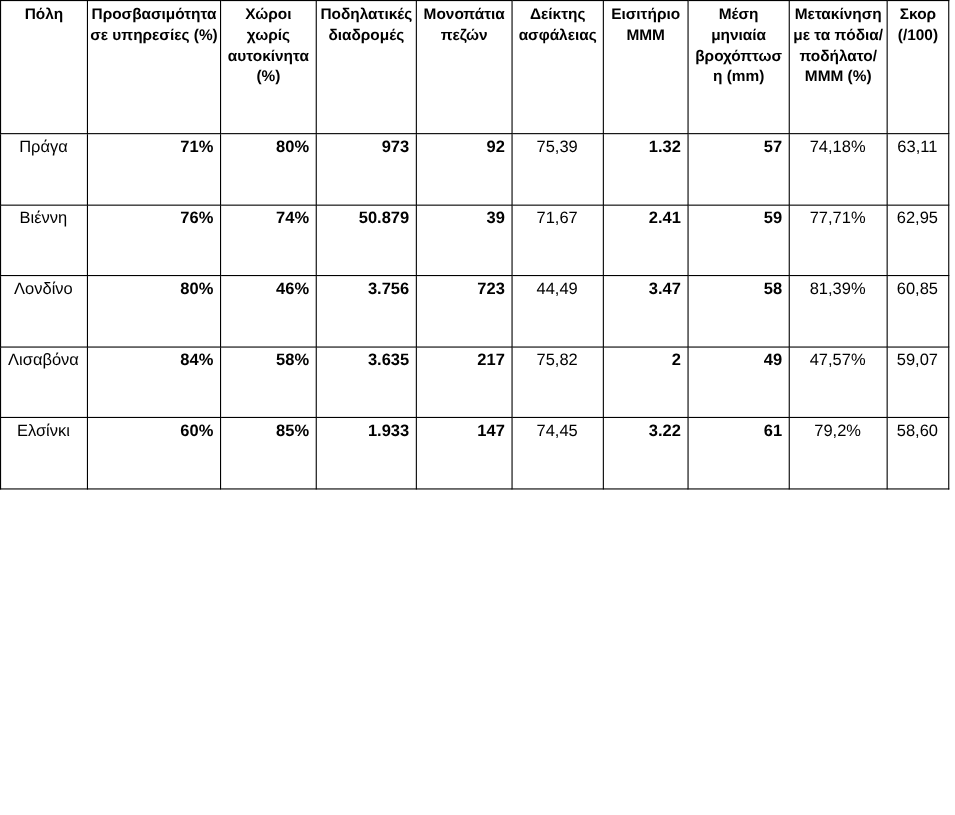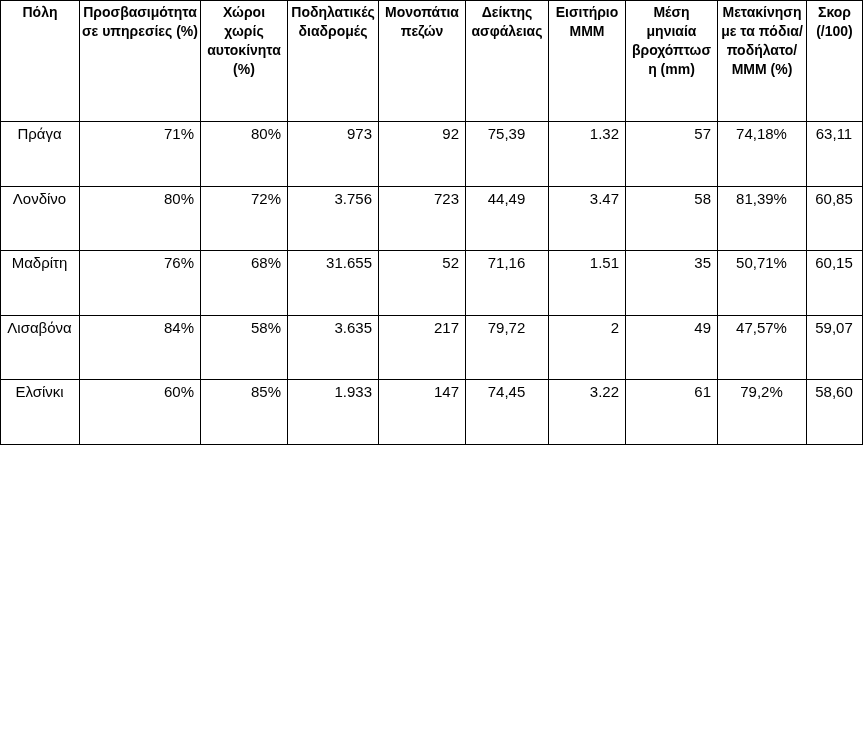--- a/index.html
+++ b/index.html
@@ -44,21 +44,21 @@
     padding: 2px 2px;
     overflow-wrap: break-word;
   }
   td {
     font-size: 15px;
     font-weight: normal;
     line-height: 19px;
     padding: 2px 6px 1px 5px;
     white-space: nowrap;
   }
-  td.al-right { text-align: right; }
+  td.al-right { text-align: right; font-weight: bold; }
   td.al-left  { text-align: center; }
 </style>
 </head>
 <body>
 
 <table>
   <colgroup>
     <col class="c0">
       <col class="c1">
       <col class="c2">
@@ -91,50 +91,50 @@
         <td class="al-right">80%</td>
         <td class="al-right">973</td>
         <td class="al-right">92</td>
         <td class="al-left">75,39</td>
         <td class="al-right">1.32</td>
         <td class="al-right">57</td>
         <td class="al-left">74,18%</td>
         <td class="al-left">63,11</td>
       </tr>
       <tr>
+        <td class="al-left">Βιέννη</td>
+        <td class="al-right">76%</td>
+        <td class="al-right">74%</td>
+        <td class="al-right">50.879</td>
+        <td class="al-right">39</td>
+        <td class="al-left">71,67</td>
+        <td class="al-right">2.41</td>
+        <td class="al-right">59</td>
+        <td class="al-left">77,71%</td>
+        <td class="al-left">62,95</td>
+      </tr>
+      <tr>
         <td class="al-left">Λονδίνο</td>
         <td class="al-right">80%</td>
-        <td class="al-right">72%</td>
+        <td class="al-right">46%</td>
         <td class="al-right">3.756</td>
         <td class="al-right">723</td>
         <td class="al-left">44,49</td>
         <td class="al-right">3.47</td>
         <td class="al-right">58</td>
         <td class="al-left">81,39%</td>
         <td class="al-left">60,85</td>
       </tr>
       <tr>
-        <td class="al-left">Μαδρίτη</td>
-        <td class="al-right">76%</td>
-        <td class="al-right">68%</td>
-        <td class="al-right">31.655</td>
-        <td class="al-right">52</td>
-        <td class="al-left">71,16</td>
-        <td class="al-right">1.51</td>
-        <td class="al-right">35</td>
-        <td class="al-left">50,71%</td>
-        <td class="al-left">60,15</td>
-      </tr>
-      <tr>
         <td class="al-left">Λισαβόνα</td>
         <td class="al-right">84%</td>
         <td class="al-right">58%</td>
         <td class="al-right">3.635</td>
         <td class="al-right">217</td>
-        <td class="al-left">79,72</td>
+        <td class="al-left">75,82</td>
         <td class="al-right">2</td>
         <td class="al-right">49</td>
         <td class="al-left">47,57%</td>
         <td class="al-left">59,07</td>
       </tr>
       <tr>
         <td class="al-left">Ελσίνκι</td>
         <td class="al-right">60%</td>
         <td class="al-right">85%</td>
         <td class="al-right">1.933</td>

